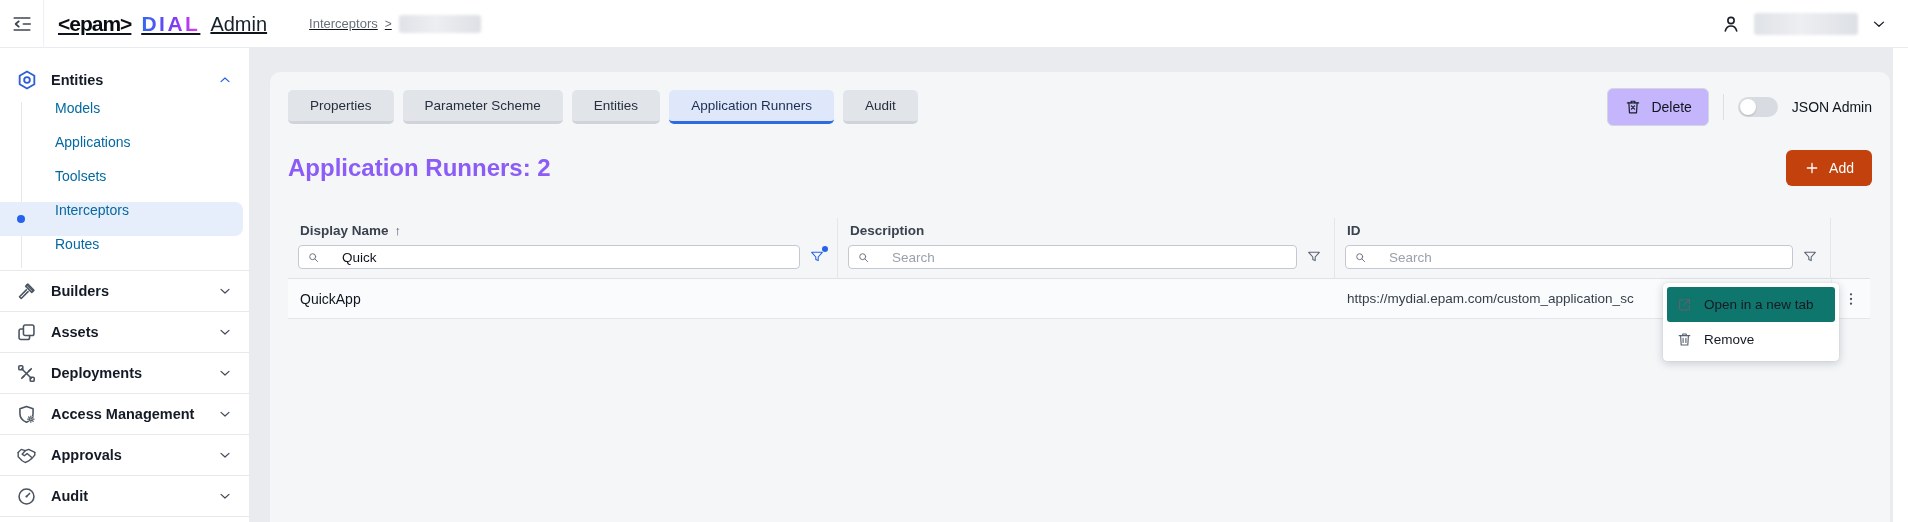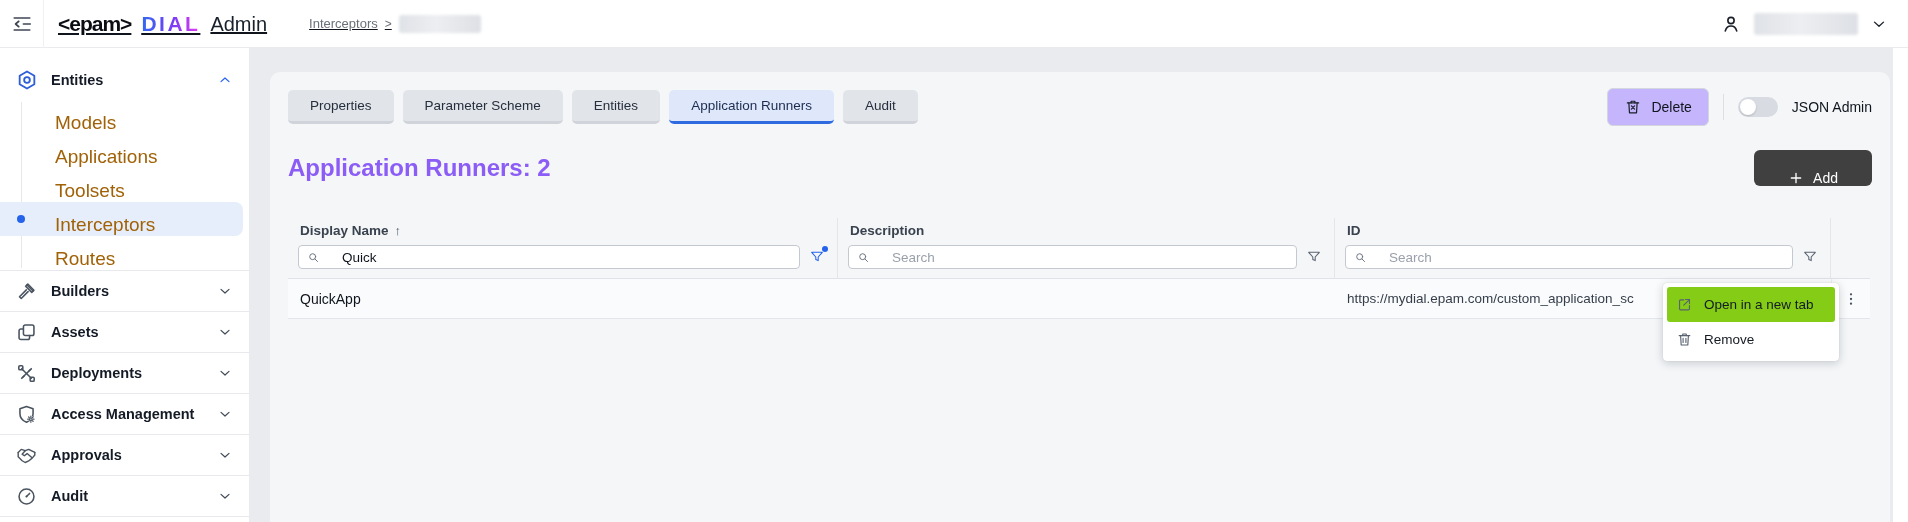--- a/index.html
+++ b/index.html
@@ -37,22 +37,22 @@
              border-right:1px solid #e9ebee; z-index:10; }
   .side-section { height:40px; display:flex; align-items:center; padding:0 16px; cursor:pointer; }
   .side-section.first { margin-top:12px; }
   .side-ic { width:22px; color:#4a5460; flex:0 0 22px; }
   .side-ic.blue { color:#2e5fd8; }
   .side-label { flex:1; margin-left:13px; font-size:14.5px; font-weight:700; color:#141b26; }
   .side-chev { color:#414a57; }
   .side-chev.blue { color:#2563eb; }
   .subnav { position:relative; }
   .subnav:before { content:""; position:absolute; left:21px; top:2px; bottom:2px; width:1px; background:#e5e7eb; }
-  .sub-item { position:relative; height:34px; display:flex; align-items:flex-end; padding-left:55px;
-              font-size:19px; color:#a16207; cursor:pointer; margin-right:6px; }
+  .sub-item { position:relative; height:34px; display:flex; align-items:flex-start; padding-left:55px;
+              font-size:14px; color:#0369a1; cursor:pointer; margin-right:6px; }
   .sub-item.selected { background:#e7eefb; border-radius:0 8px 8px 0; }
   .sub-dot { position:absolute; left:17px; top:13px; width:8px; height:8px; border-radius:50%; background:#2563eb; }
   .side-div { border-top:1px solid #e7e9ec; }
 
   
   .main { position:absolute; left:250px; top:48px; width:1643px; height:474px; background:#e9ebee; }
   .gutter { position:absolute; left:1893px; top:48px; width:15px; height:474px; background:#fff; }
   .panel { position:absolute; left:20px; top:24px; width:1620px; height:450px; background:#f4f6f8;
            border-radius:10px 10px 0 0; padding:0 18px; }
 
@@ -67,21 +67,21 @@
                 border:1px solid #d3d7dd; border-radius:6px; font-size:14px; color:#10151d; cursor:pointer; }
   .btn-delete .ic-wrap { color:#1a2029; }
   .tb-sep { width:1px; height:26px; background:#dcdfe4; }
   .toggle { position:relative; width:40px; height:20px; border-radius:10px; background:#d8dce2; border:none; cursor:pointer; }
   .toggle-knob { position:absolute; left:2px; top:2px; width:16px; height:16px; border-radius:50%; background:#fff;
                  box-shadow:0 1px 2px rgba(0,0,0,.18); }
   .toggle-label { font-size:14px; color:#10151d; }
 
   .head-row { margin-top:22px; height:40px; display:flex; align-items:center; justify-content:space-between; }
   .page-title { font-size:24px; font-weight:700; color:#8b5cf6;text-align:center; }
-  .btn-add { height:36px; padding:0 34px; display:flex; align-items:flex-end; gap:9px; background:#404040;
+  .btn-add { height:36px; padding:0 18px; display:flex; align-items:center; gap:9px; background:#c2410c;
              border:none; border-radius:6px; color:#fff; font-size:14px; cursor:pointer; }
 
   .table { margin-top:30px; }
   .grid { display:grid; grid-template-columns:550px 497px 496px 39px; }
   .th { padding:5px 12px 3px; font-size:13.5px; font-weight:700; color:#39424e; display:flex; align-items:center; gap:6px;
         border-right:1px solid #e3e6ea; cursor:pointer; }
   .th.last, .ts.last, .td.last { border-right:none; }
   .sort-arrow { font-size:13px; color:#4b5563; font-weight:400; }
   .ts { padding:4px 10px 9px; display:flex; align-items:center; gap:9px; border-right:1px solid #e3e6ea;
         border-bottom:1px solid #dfe3e8; }
@@ -100,21 +100,21 @@
   .td.id-cell { color:#353e4a; font-size:13.5px; }
   .td.actions { justify-content:center; padding:0; border-left:1px solid #eceef1; }
   .kebab-btn { width:26px; height:26px; display:flex; align-items:center; justify-content:center;
                background:none; border:none; color:#4a5460; cursor:pointer; }
 
   
   .ctx-menu { position:absolute; left:1663px; top:283px; width:176px; background:#fff; border-radius:4px;
               box-shadow:0 2px 10px rgba(16,24,40,.2), 0 0 1px rgba(16,24,40,.2); padding:4px; z-index:40; }
   .ctx-item { height:35px; display:flex; align-items:center; gap:11px; padding:0 9px; font-size:13.5px;
               color:#141a22; border-radius:3px; cursor:pointer; }
-  .ctx-item.highlighted { background:#84cc16; }
+  .ctx-item.highlighted { background:#0f766e; }
   .ctx-ic { color:#596270; flex:0 0 17px; }
 </style>
 </head>
 <body>
 
 <header class="topbar">
   <button class="collapse-btn">
     <span>
       <svg class="ic" width="22" height="22" viewBox="0 0 24 24">
           <path d="M3.5 5.5h17M3.5 18.5h17M13.5 12H21"></path>

